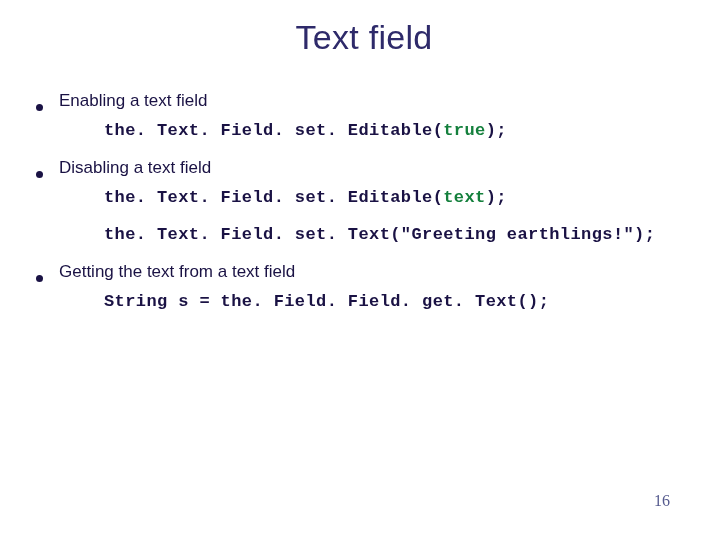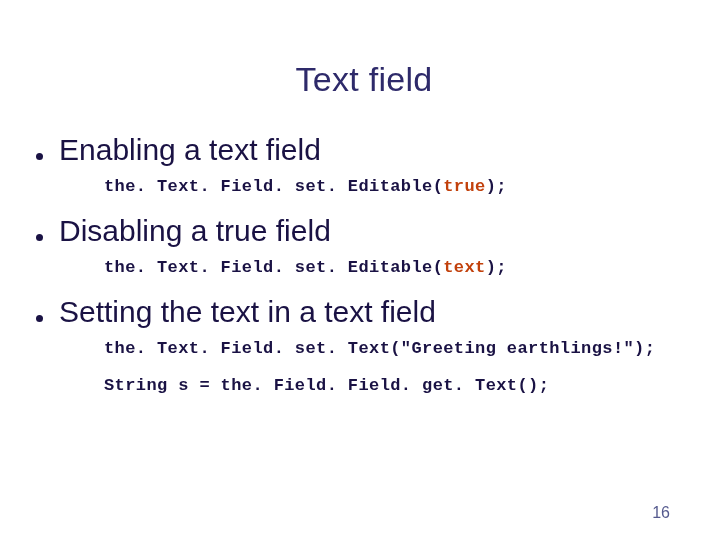--- a/index.html
+++ b/index.html
@@ -6,35 +6,34 @@
     body {
       width: 720px;
       height: 540px;
       background: white;
       font-family: Arial, Helvetica, sans-serif;
       position: relative;
       overflow: hidden;
     }
     .slide {
       padding: 18px 28px 0 36px;
-      margin-top: 42px;
     }
     .title {
       text-align: center;
       font-size: 34px;
       font-weight: normal;
       color: #2e2a6a;
       margin-bottom: 34px;
       letter-spacing: 0.3px;
     }
     .bullet-group {
       margin-bottom: 6px;
     }
     .bullet-heading {
-      font-size: 30px;
+      font-size: 17px;
       color: #1a1244;
       margin-bottom: 10px;
       display: flex;
       align-items: center;
     }
     .bullet-dot {
       display: inline-block;
       width: 7px;
       height: 7px;
       background: #1a1244;
@@ -46,28 +45,29 @@
     .code-line {
       font-family: "Courier New", Courier, monospace;
       font-size: 17px;
       font-weight: bold;
       color: #1a1244;
       margin-left: 68px;
       margin-bottom: 18px;
       letter-spacing: 0.4px;
     }
     .code-keyword {
-      color: #c2410c;
+      color: #15803d;
     }
     .page-number {
       position: absolute;
-      bottom: 18px;
+      bottom: 30px;
       right: 50px;
       font-size: 16px;
       color: #555a8e;
+      font-family: Liberation Serif, serif;
     }
   </style>
 </head>
 <body>
 
 <div class="slide">
   <h1 class="title">Text field</h1>
 
   <div class="bullet-group">
     <div class="bullet-heading">
@@ -75,38 +75,38 @@
       <span>Enabling a text field</span>
     </div>
     <div class="code-line">
       <span>the. Text. Field. set. Editable(</span><span class="code-keyword">true</span><span>);</span>
     </div>
   </div>
 
   <div class="bullet-group">
     <div class="bullet-heading">
       <span class="bullet-dot"></span>
-      <span>Disabling a true field</span>
+      <span>Disabling a text field</span>
     </div>
     <div class="code-line">
       <span>the. Text. Field. set. Editable(</span><span class="code-keyword">text</span><span>);</span>
     </div>
   </div>
 
   <div class="bullet-group">
-    <div class="bullet-heading">
-      <span class="bullet-dot"></span>
-      <span>Setting the text in a text field</span>
-    </div>
     <div class="code-line">
       <span>the. Text. Field. set. Text("Greeting earthlings!");</span>
     </div>
   </div>
 
   <div class="bullet-group">
+    <div class="bullet-heading">
+      <span class="bullet-dot"></span>
+      <span>Getting the text from a text field</span>
+    </div>
     <div class="code-line">
       <span>String s = the. Field. Field. get. Text();</span>
     </div>
   </div>
 
 </div>
 
 <div class="page-number">16</div>
 
 </body></html>

